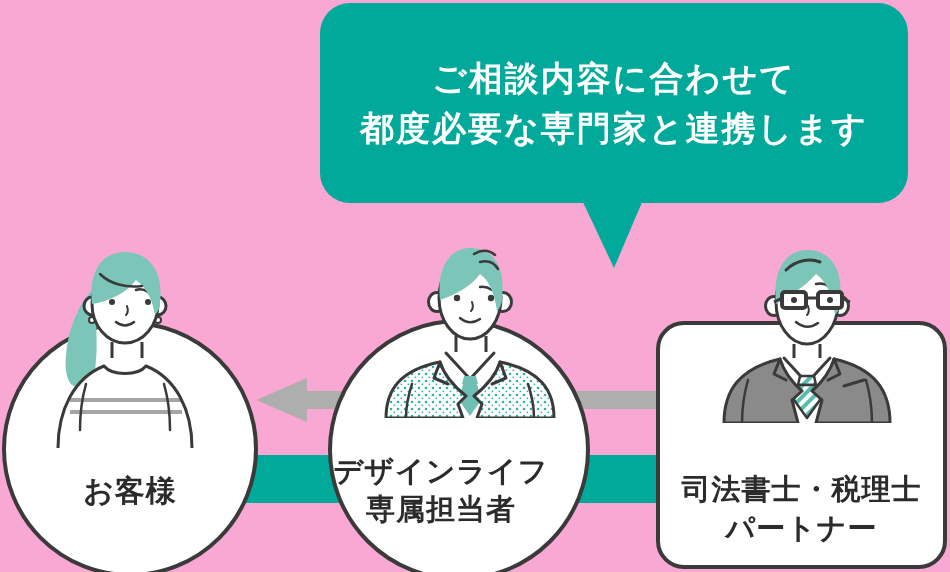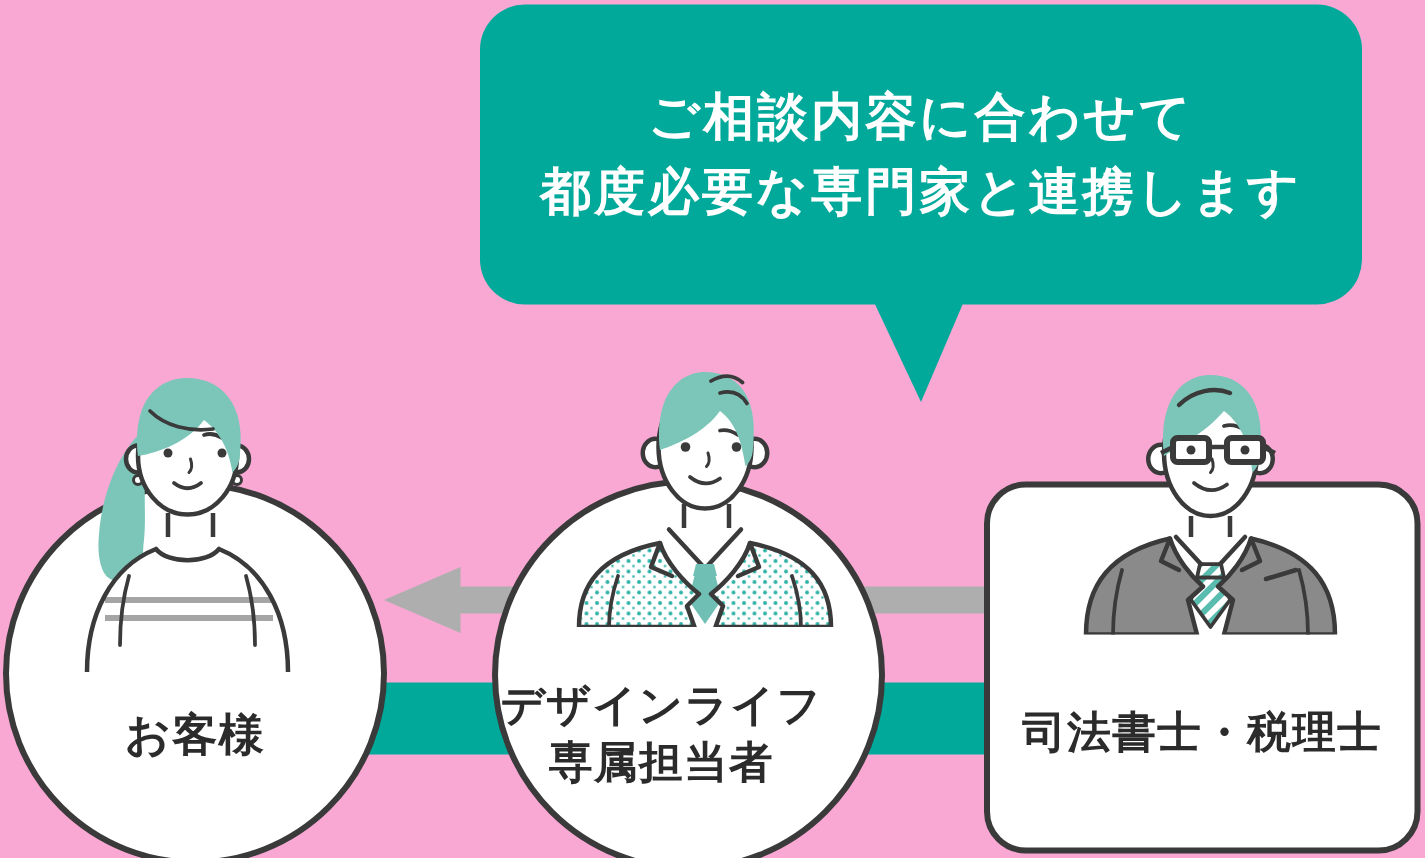--- a/index.html
+++ b/index.html
@@ -184,15 +184,16 @@
 
   <div class="label label-customer">
     <div>お客様</div>
   </div>
   <div class="label label-staff">
     <div>デザインライフ</div>
     <div>専属担当者</div>
   </div>
   <div class="label label-partner">
     <div>司法書士・税理士</div>
+    <div>パートナー</div>
   </div>
 
 </div>
 
 </body></html>

